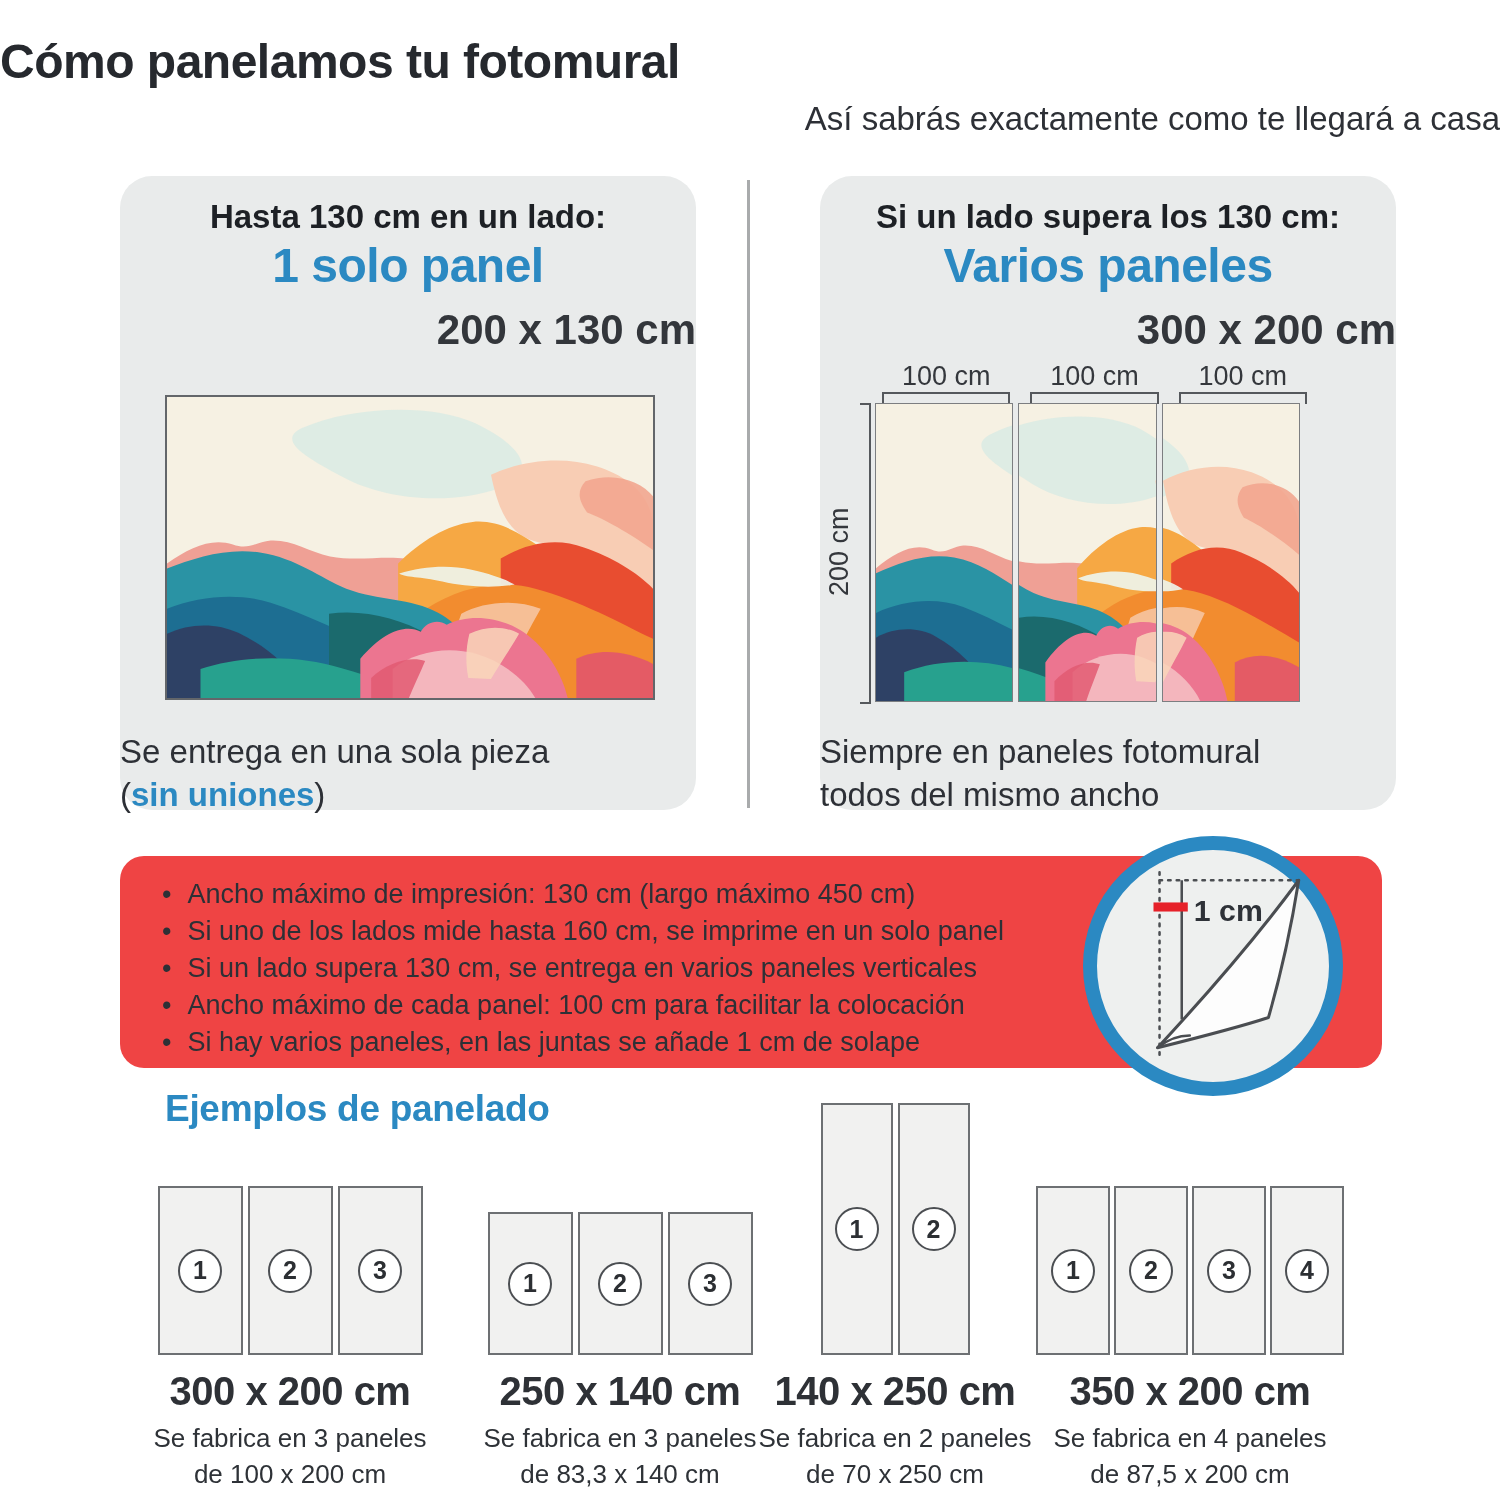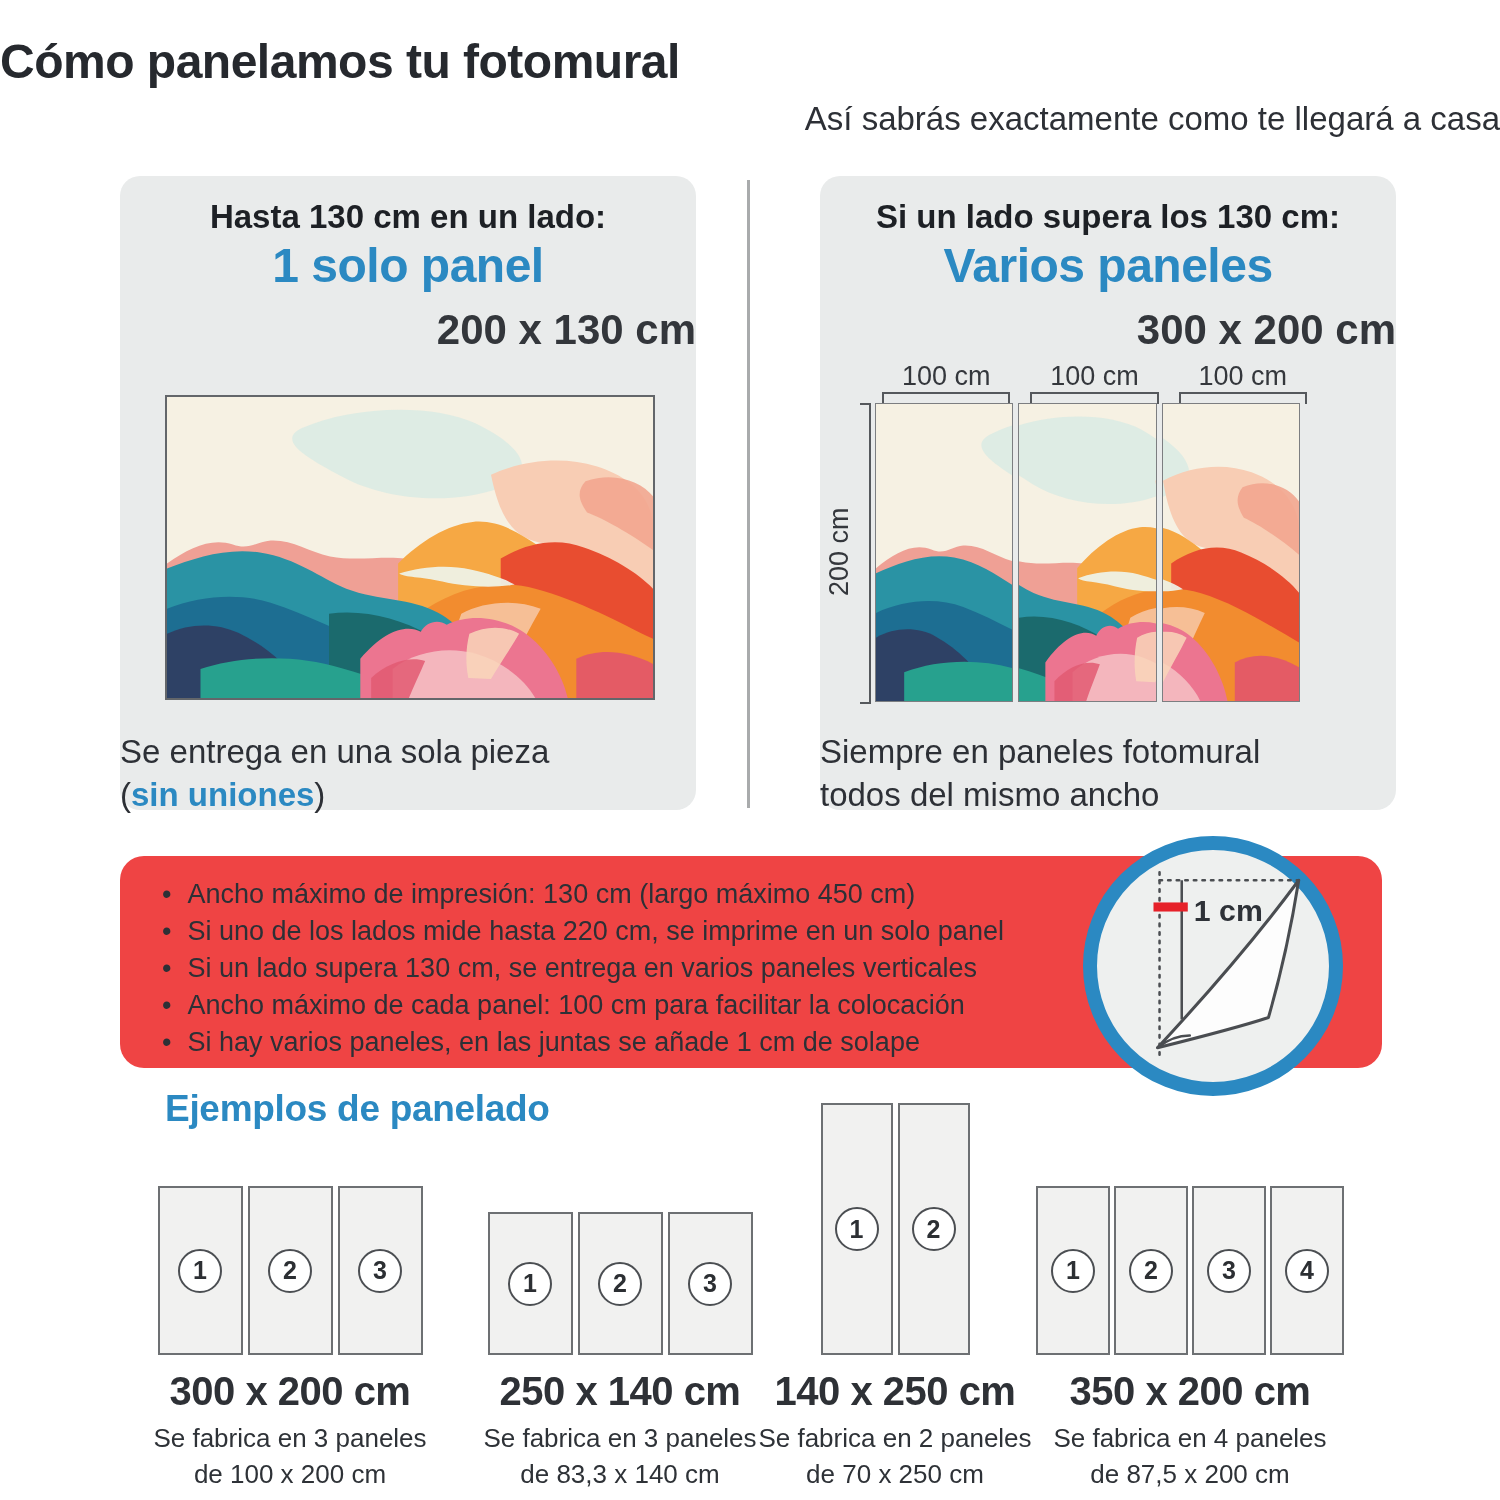--- a/index.html
+++ b/index.html
@@ -3,21 +3,21 @@
 <meta charset="utf-8">
 <style>
   html,body{margin:0;padding:0;background:#ffffff;}
   body{width:1500px;height:1500px;position:relative;font-family:"Liberation Sans",sans-serif;color:#2d3036;}
 
   h1{position:absolute;top:34px;left:0;width:100%;margin:0;text-align:left;
      font-size:48px;font-weight:700;letter-spacing:-0.5px;color:#26292e;}
   .subtitle{position:absolute;top:100px;left:0;width:100%;text-align:right;
      font-size:33px;color:#2d3036;}
 
-  .card{position:absolute;top:176px;width:576px;height:634px;background:#e9ebeb;border-radius:20px;}
+  .card{position:absolute;top:176px;width:576px;height:634px;background:#e9ebeb;border-radius:32px;}
   .card-left{left:120px;}
   .card-right{left:820px;}
   .divider{position:absolute;left:747px;top:180px;width:3px;height:628px;background:#a9abac;}
 
   .cond{position:absolute;top:22px;left:0;width:100%;text-align:center;font-size:33px;font-weight:700;color:#1d2025;}
   .result{position:absolute;top:62px;left:0;width:100%;text-align:center;font-size:48px;font-weight:700;color:#2b89c2;letter-spacing:-0.5px;}
   .dims{position:absolute;top:130px;left:0;width:100%;text-align:right;font-size:42px;font-weight:700;color:#33363b;}
 
   .art-frame{position:absolute;left:45px;top:219px;width:486px;height:301px;border:2px solid #63666a;background:#fff;}
   .art-frame svg{display:block;width:100%;height:100%;}
@@ -161,21 +161,21 @@
     <span>Siempre en paneles fotomural</span><br>
     <span>todos del mismo ancho</span>
   </div>
 </section>
 
 <div class="info-bar">
   <ul>
 
       <li>Ancho máximo de impresión: 130 cm (largo máximo 450 cm)</li>
 
-      <li>Si uno de los lados mide hasta 220 cm, se imprime en un solo panel</li>
+      <li>Si uno de los lados mide hasta 160 cm, se imprime en un solo panel</li>
 
       <li>Si un lado supera 130 cm, se entrega en varios paneles verticales</li>
 
       <li>Ancho máximo de cada panel: 100 cm para facilitar la colocación</li>
 
       <li>Si hay varios paneles, en las juntas se añade 1 cm de solape</li>
     </ul>
 </div>
 
 <div class="overlap-circle">

